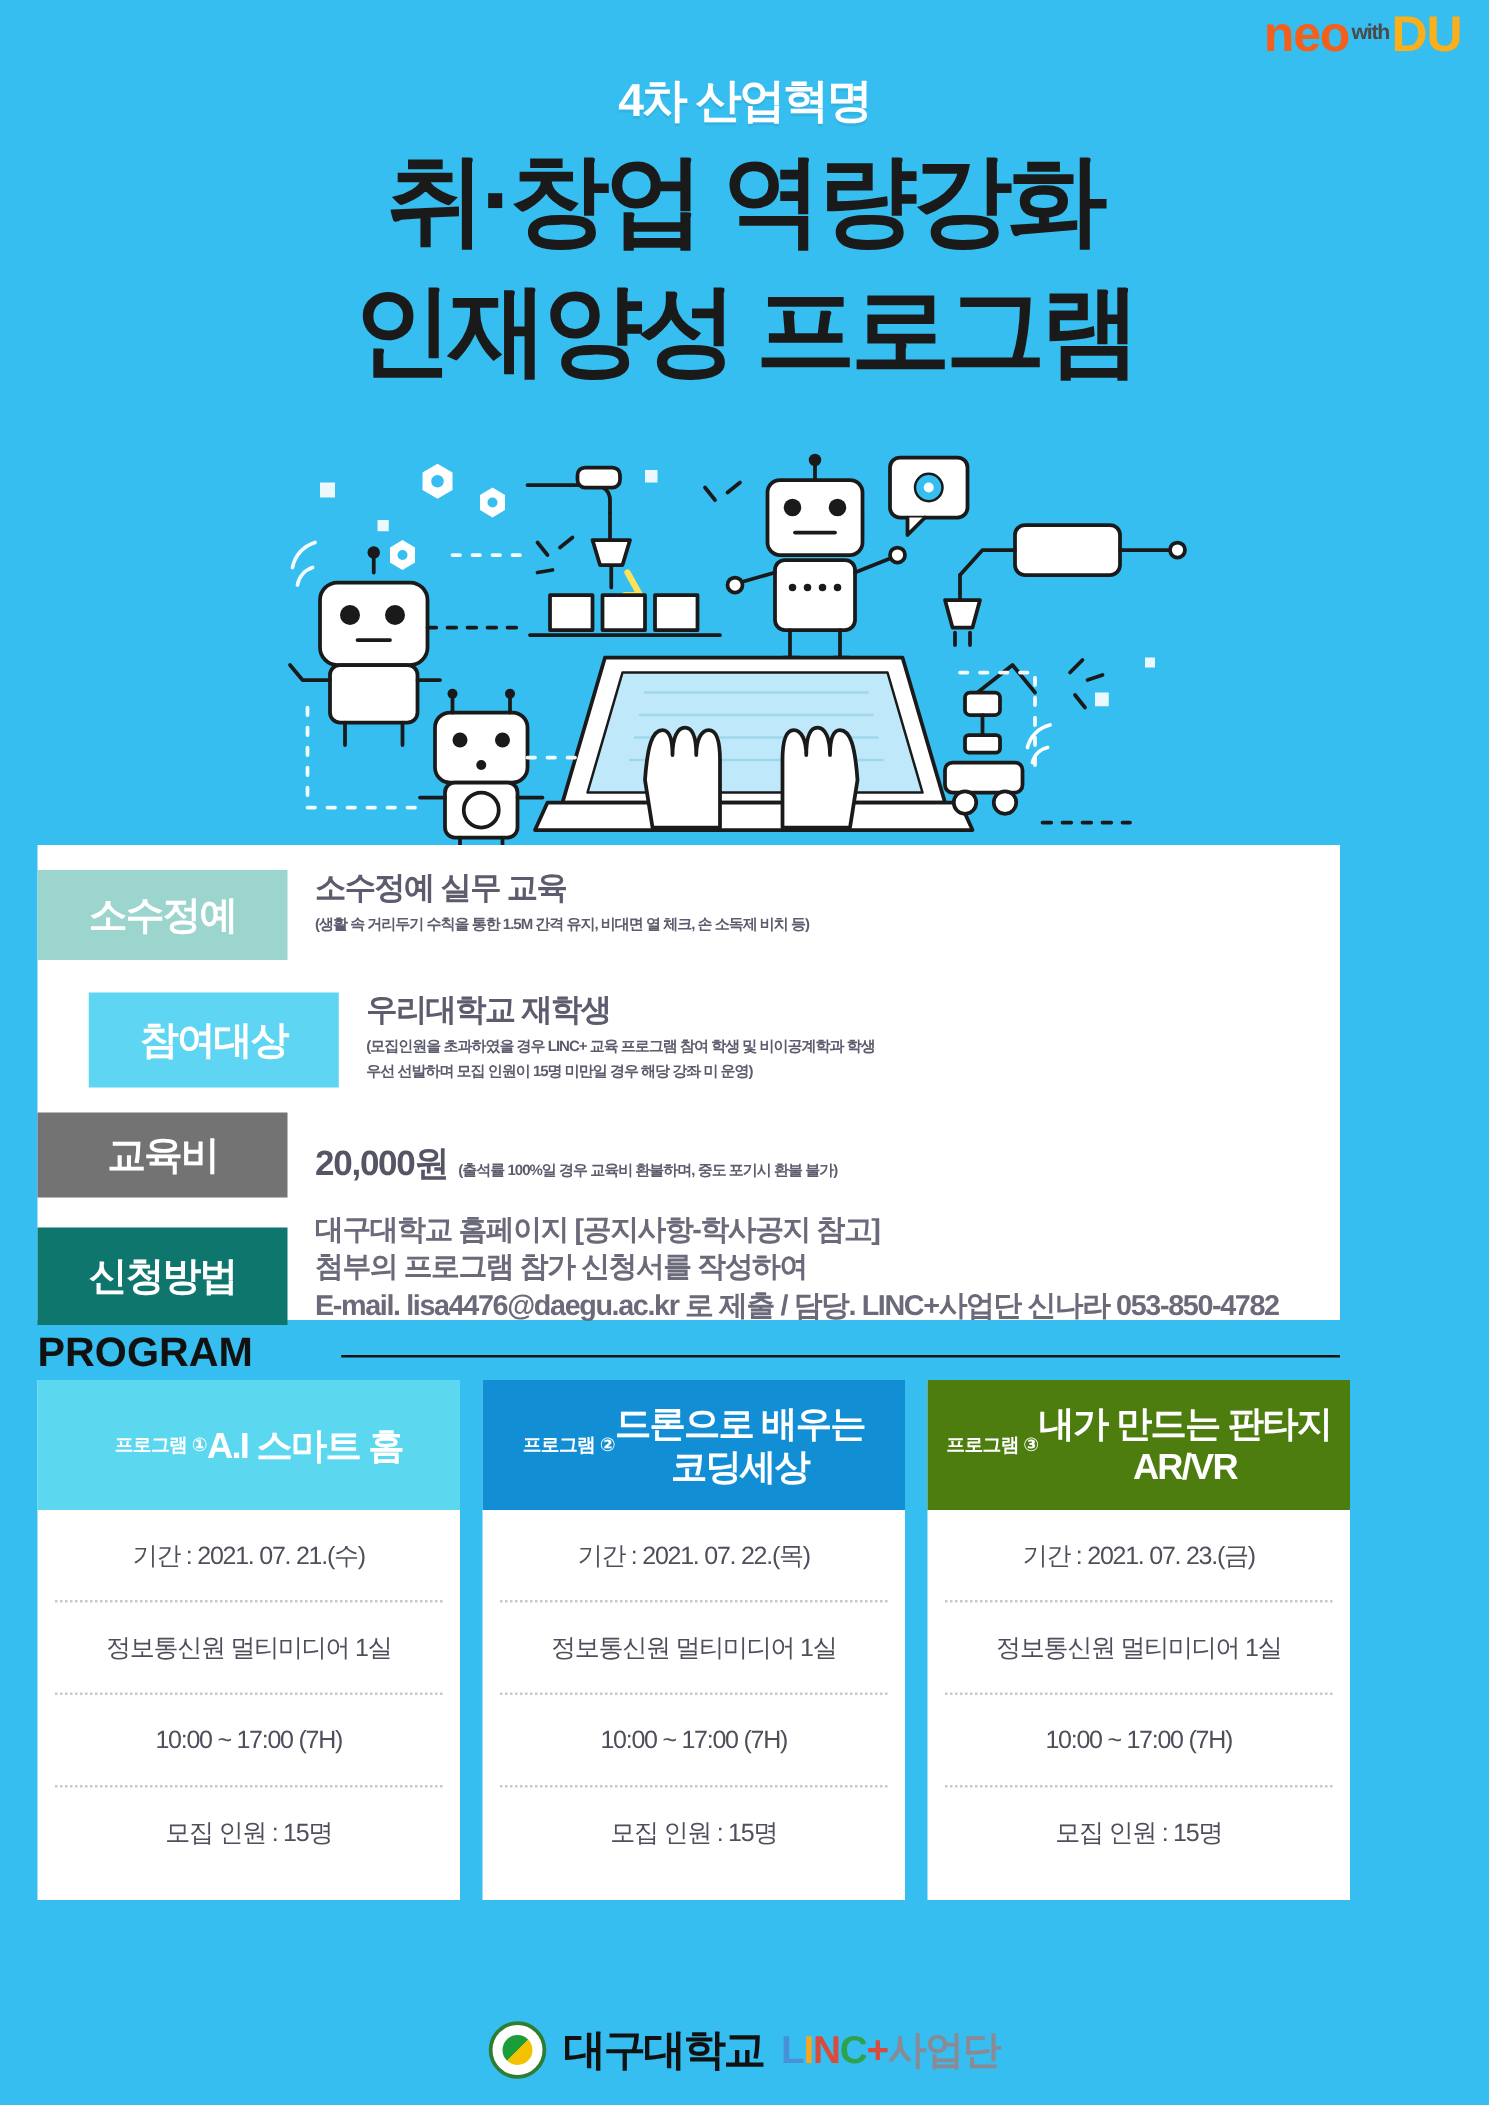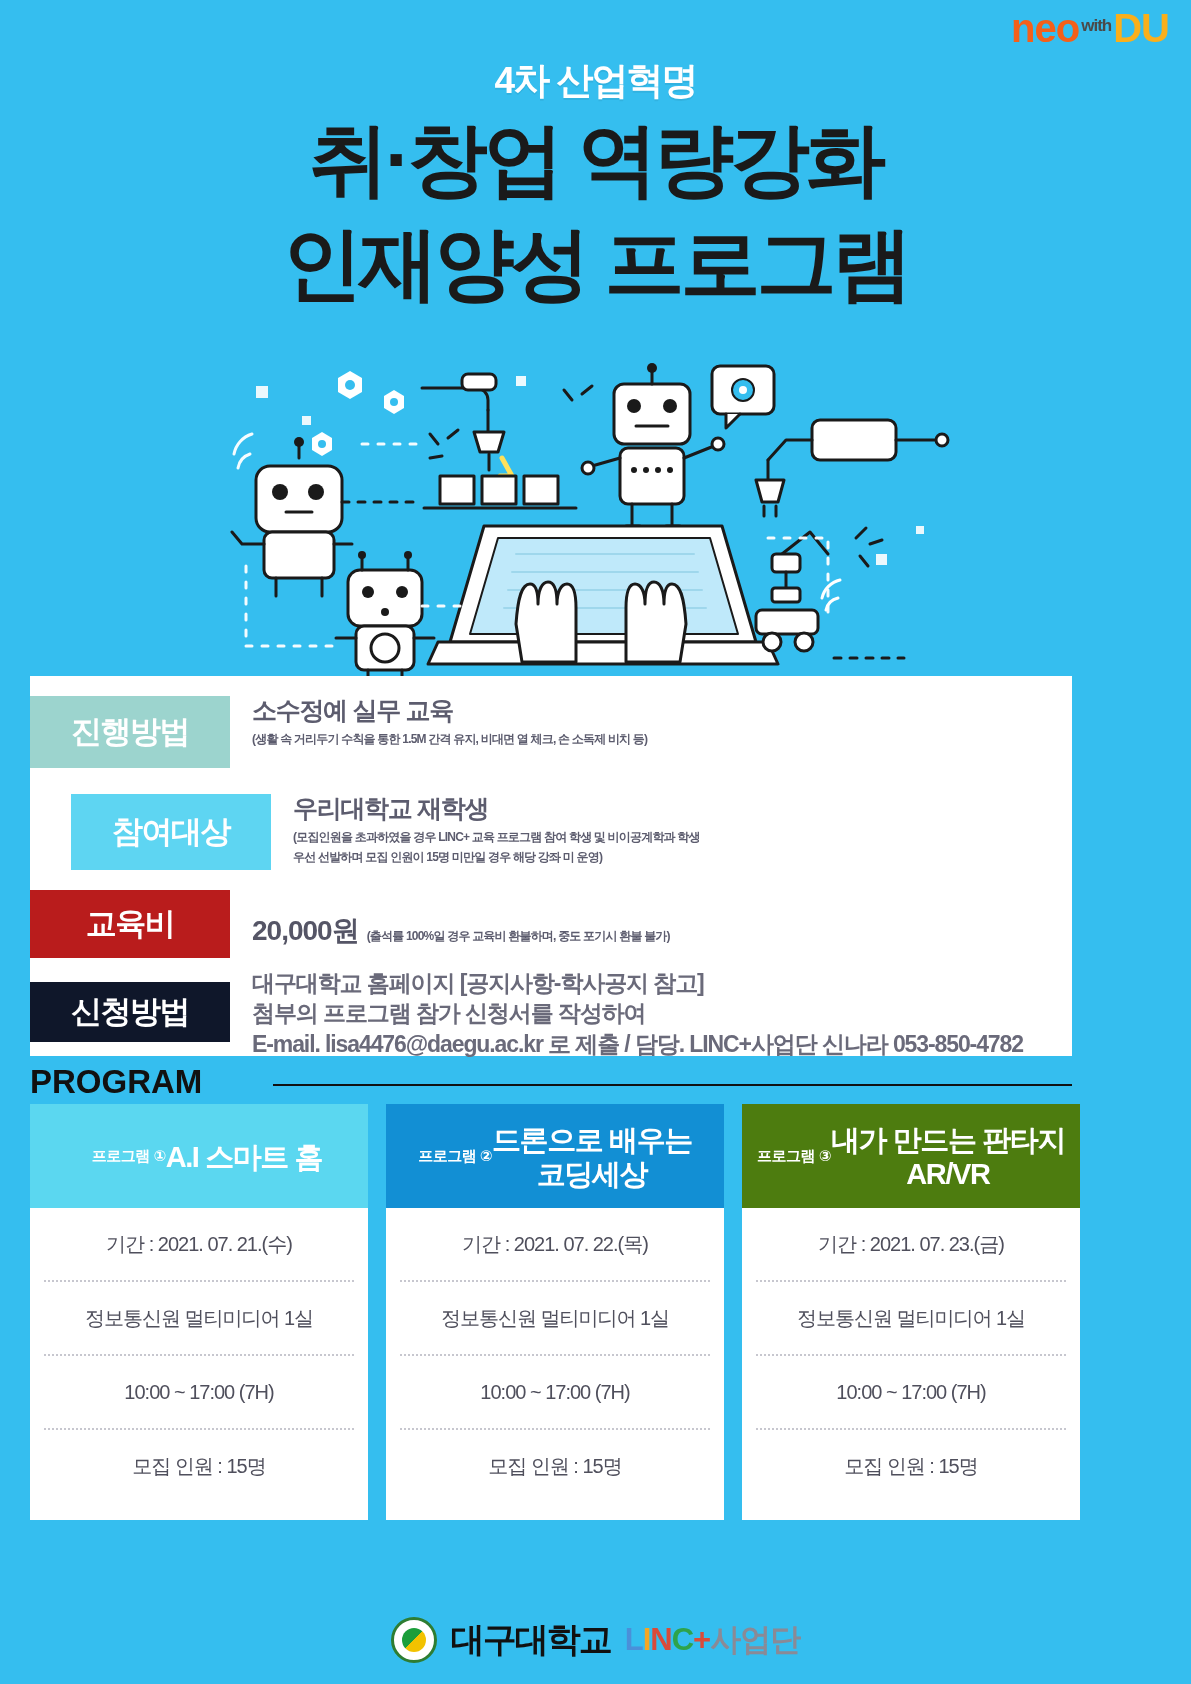--- a/index.html
+++ b/index.html
@@ -35,22 +35,22 @@
   .info{position:absolute;left:30px;top:676px;width:1042px;height:380px;background:#ffffff;}
   .row{position:absolute;left:0;display:flex;}
   .tag{width:200px;color:#ffffff;font-size:31px;font-weight:bold;letter-spacing:-1.5px;
        display:flex;align-items:center;justify-content:center;}
   .rowbody{padding-left:22px;}
   .b-title{font-size:25px;font-weight:bold;color:#5C5C6E;letter-spacing:-1.3px;line-height:1.15;}
   .b-sub{font-size:12px;font-weight:bold;color:#5C5C6E;letter-spacing:-0.8px;line-height:1.55;margin-top:5px;}
 
   .row1{top:20px;}.row1 .tag{height:72px;background:#9CD4CE;}
   .row2{top:118px;padding-left:41px;}.row2 .tag{height:76px;background:#5ED5F2;}
-  .row3{top:214px;}.row3 .tag{height:68px;background:#b91c1c;}
-  .row4{top:306px;}.row4 .tag{height:60px;background:#0f172a;}
+  .row3{top:214px;}.row3 .tag{height:68px;background:#737373;}
+  .row4{top:306px;}.row4 .tag{height:78px;background:#0f766e;}
 
   .fee{font-size:28px;font-weight:bold;color:#555566;letter-spacing:-1px;}
   .applylines{font-size:23px;font-weight:bold;color:#6A6A7A;letter-spacing:-1.1px;line-height:1.32;}
 
   
   .prog-head{position:absolute;left:30px;top:1060px;width:1042px;height:44px;display:flex;align-items:center;gap:45px;}
   .prog-title{font-size:33px;font-weight:bold;color:#111;letter-spacing:0px;}
   .prog-rule{flex:1;height:2px;background:#111;margin-left:26px;margin-top:6px;}
 
   
@@ -252,21 +252,21 @@
         <path d="M222 86 l-8 -10 M232 80 l10 -8 M226 98 l-12 2"></path>
         <path d="M640 180 l10 -10 M654 186 l12 -4 M644 198 l8 10"></path>
         <path d="M356 42 l-8 -10 M366 36 l10 -8"></path>
       </g>
     </svg>
   </div>
 
   <div class="info">
 
     <div class="row row1">
-      <div class="tag">진행방법</div>
+      <div class="tag">소수정예</div>
       <div class="rowbody">
         <div class="b-title">소수정예 실무 교육</div>
         <div class="b-sub">(생활 속 거리두기 수칙을 통한 1.5M 간격 유지, 비대면 열 체크, 손 소독제 비치 등)</div>
       </div>
     </div>
 
     <div class="row row2">
       <div class="tag">참여대상</div>
       <div class="rowbody">
         <div class="b-title">우리대학교 재학생</div>

